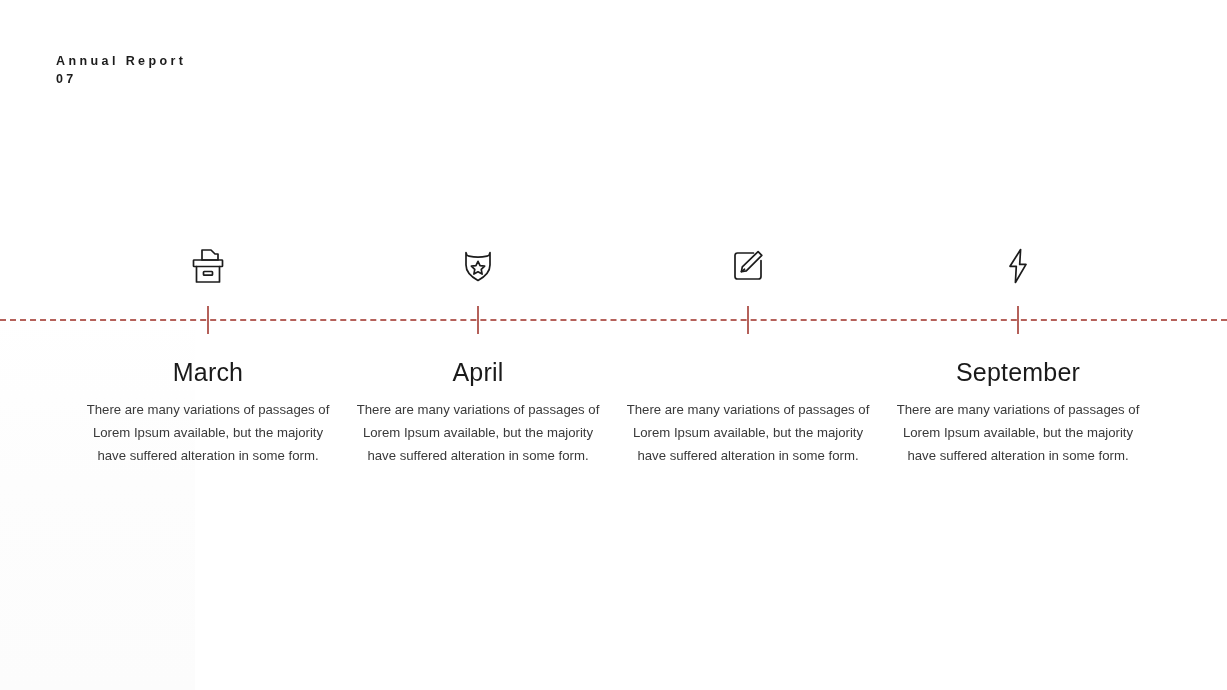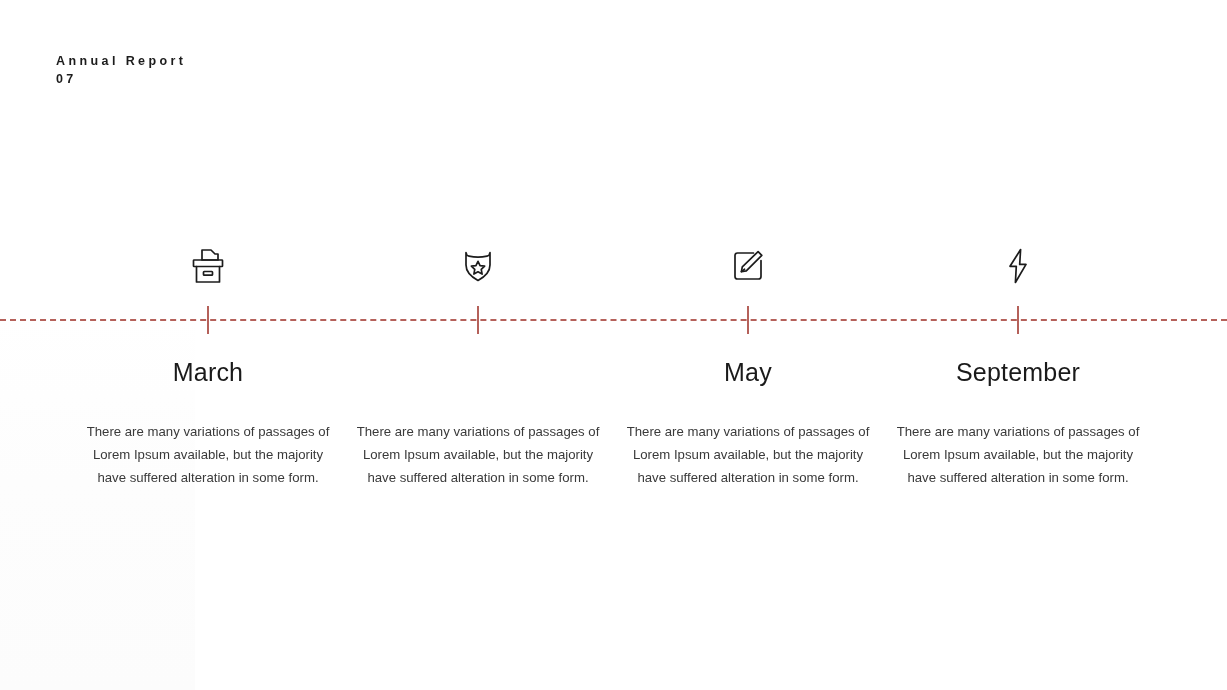--- a/index.html
+++ b/index.html
@@ -122,21 +122,20 @@
     position: absolute;
     top: 398px;
     left: 5px;
     width: 260px;
     font-family: "Liberation Sans", sans-serif;
     font-size: 13.2px;
     font-weight: 400;
     color: #3a3a3a;
     line-height: 23px;
     text-align: center;
-    margin-top: 22px;
   }
 </style>
 </head>
 <body>
 
 <div class="left-panel"></div>
 
 <div class="slide">
 
   <div class="header">
@@ -165,34 +164,34 @@
     <div class="milestone" style="left:478px;">
       <div class="icon-wrap">
         <svg width="30" height="36" viewBox="0 0 30 36" fill="none" stroke="#1c1c1c" stroke-width="1.7" stroke-linejoin="round" stroke-linecap="round">
           <path d="M3 4.5 Q3.4 7.6 6 8.2 Q10.5 9.2 15 9.2 Q19.5 9.2 24 8.2 Q26.6 7.6 27 4.5
                    L27 17 Q27 26 15 32.5 Q3 26 3 17 Z"></path>
           <path d="M15 13.3 l2.05 4.3 4.6 0.6 -3.4 3.25 0.85 4.65 -4.1 -2.3 -4.1 2.3 0.85 -4.65
                    -3.4 -3.25 4.6 -0.6 Z"></path>
         </svg>
       </div>
       <div class="tick"></div>
+      <div class="month">April</div>
       <div class="desc">There are many variations of passages of Lorem Ipsum available, but the majority have suffered alteration in some form.</div>
     </div>
 
     <div class="milestone" style="left:748px;">
       <div class="icon-wrap">
         <svg width="34" height="34" viewBox="0 0 34 34" fill="none" stroke="#1c1c1c" stroke-width="1.7" stroke-linejoin="round" stroke-linecap="round">
           <path d="M22.5 4 H6.5 A2.5 2.5 0 0 0 4 6.5 V27.5 A2.5 2.5 0 0 0 6.5 30 H27.5
                    A2.5 2.5 0 0 0 30 27.5 V11.5"></path>
           <path d="M27.1 2.6 L30.8 6.3 L15.3 21.8 L10.4 22.7 L11.3 17.8 Z"></path>
           <path d="M10.4 22.7 L13.6 20.2"></path>
         </svg>
       </div>
       <div class="tick"></div>
-      <div class="month">May</div>
       <div class="desc">There are many variations of passages of Lorem Ipsum available, but the majority have suffered alteration in some form.</div>
     </div>
 
     <div class="milestone" style="left:1018px;">
       <div class="icon-wrap">
         <svg width="24" height="38" viewBox="0 0 24 38" fill="none" stroke="#1c1c1c" stroke-width="1.7" stroke-linejoin="round" stroke-linecap="round">
           <path d="M14.6 2.5 L4 19.3 h6.3 L9.4 35.5 L20 17.4 h-6.3 Z"></path>
         </svg>
       </div>
       <div class="tick"></div>

